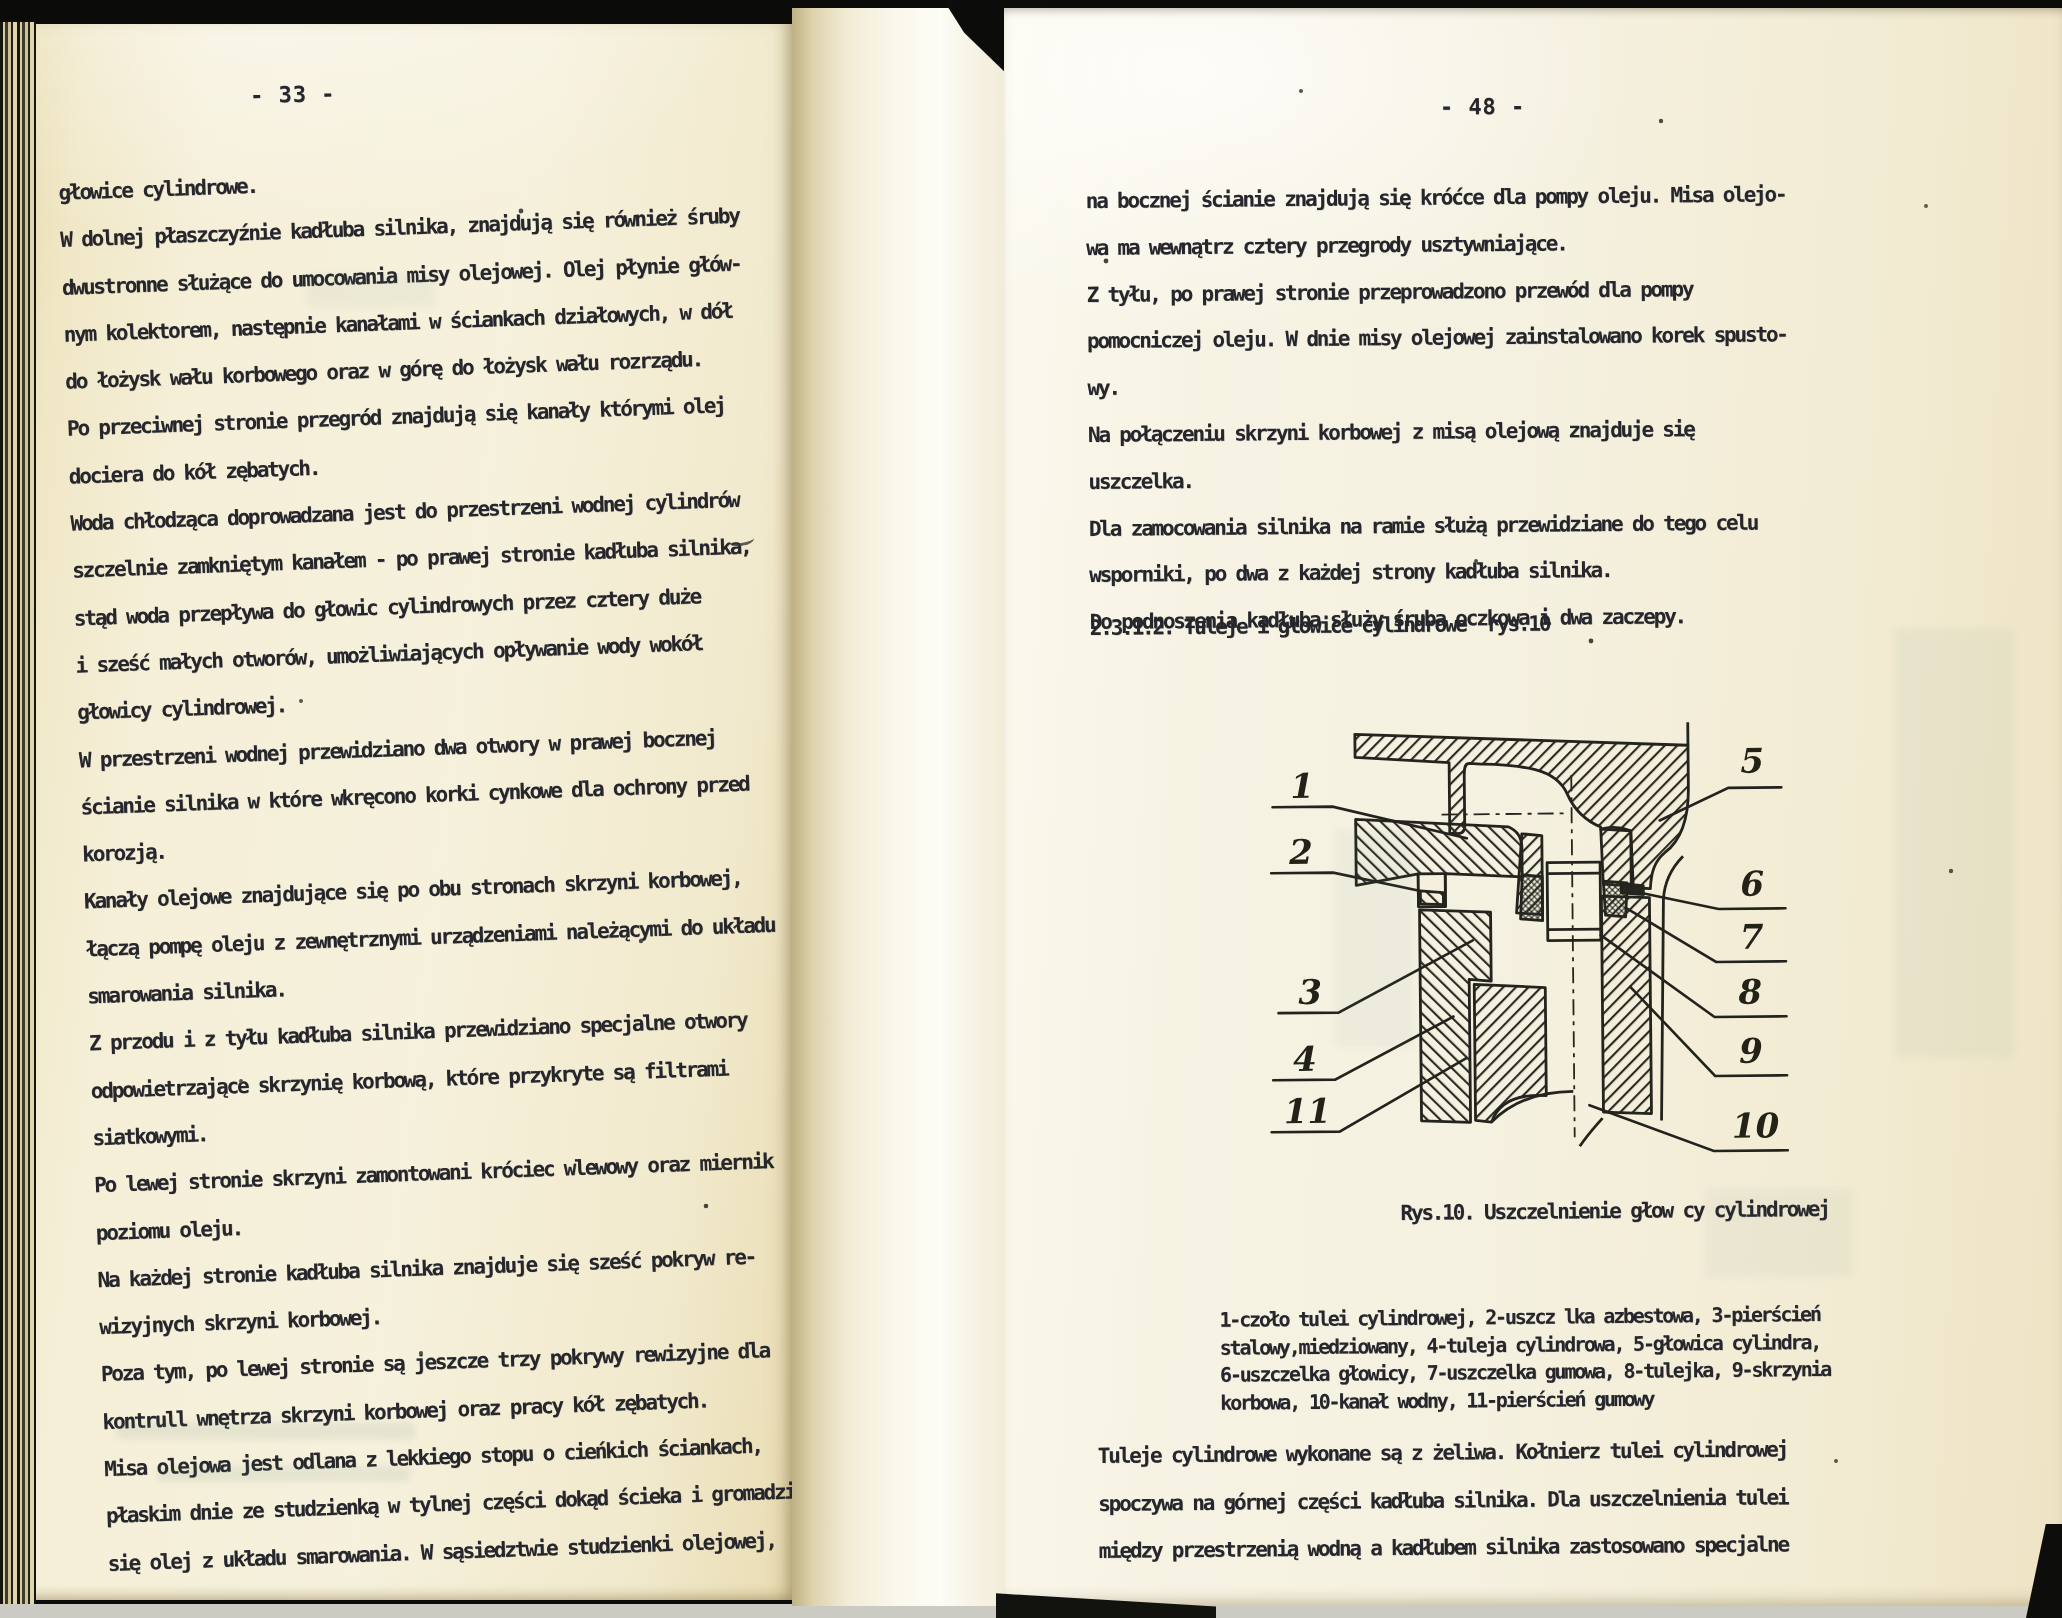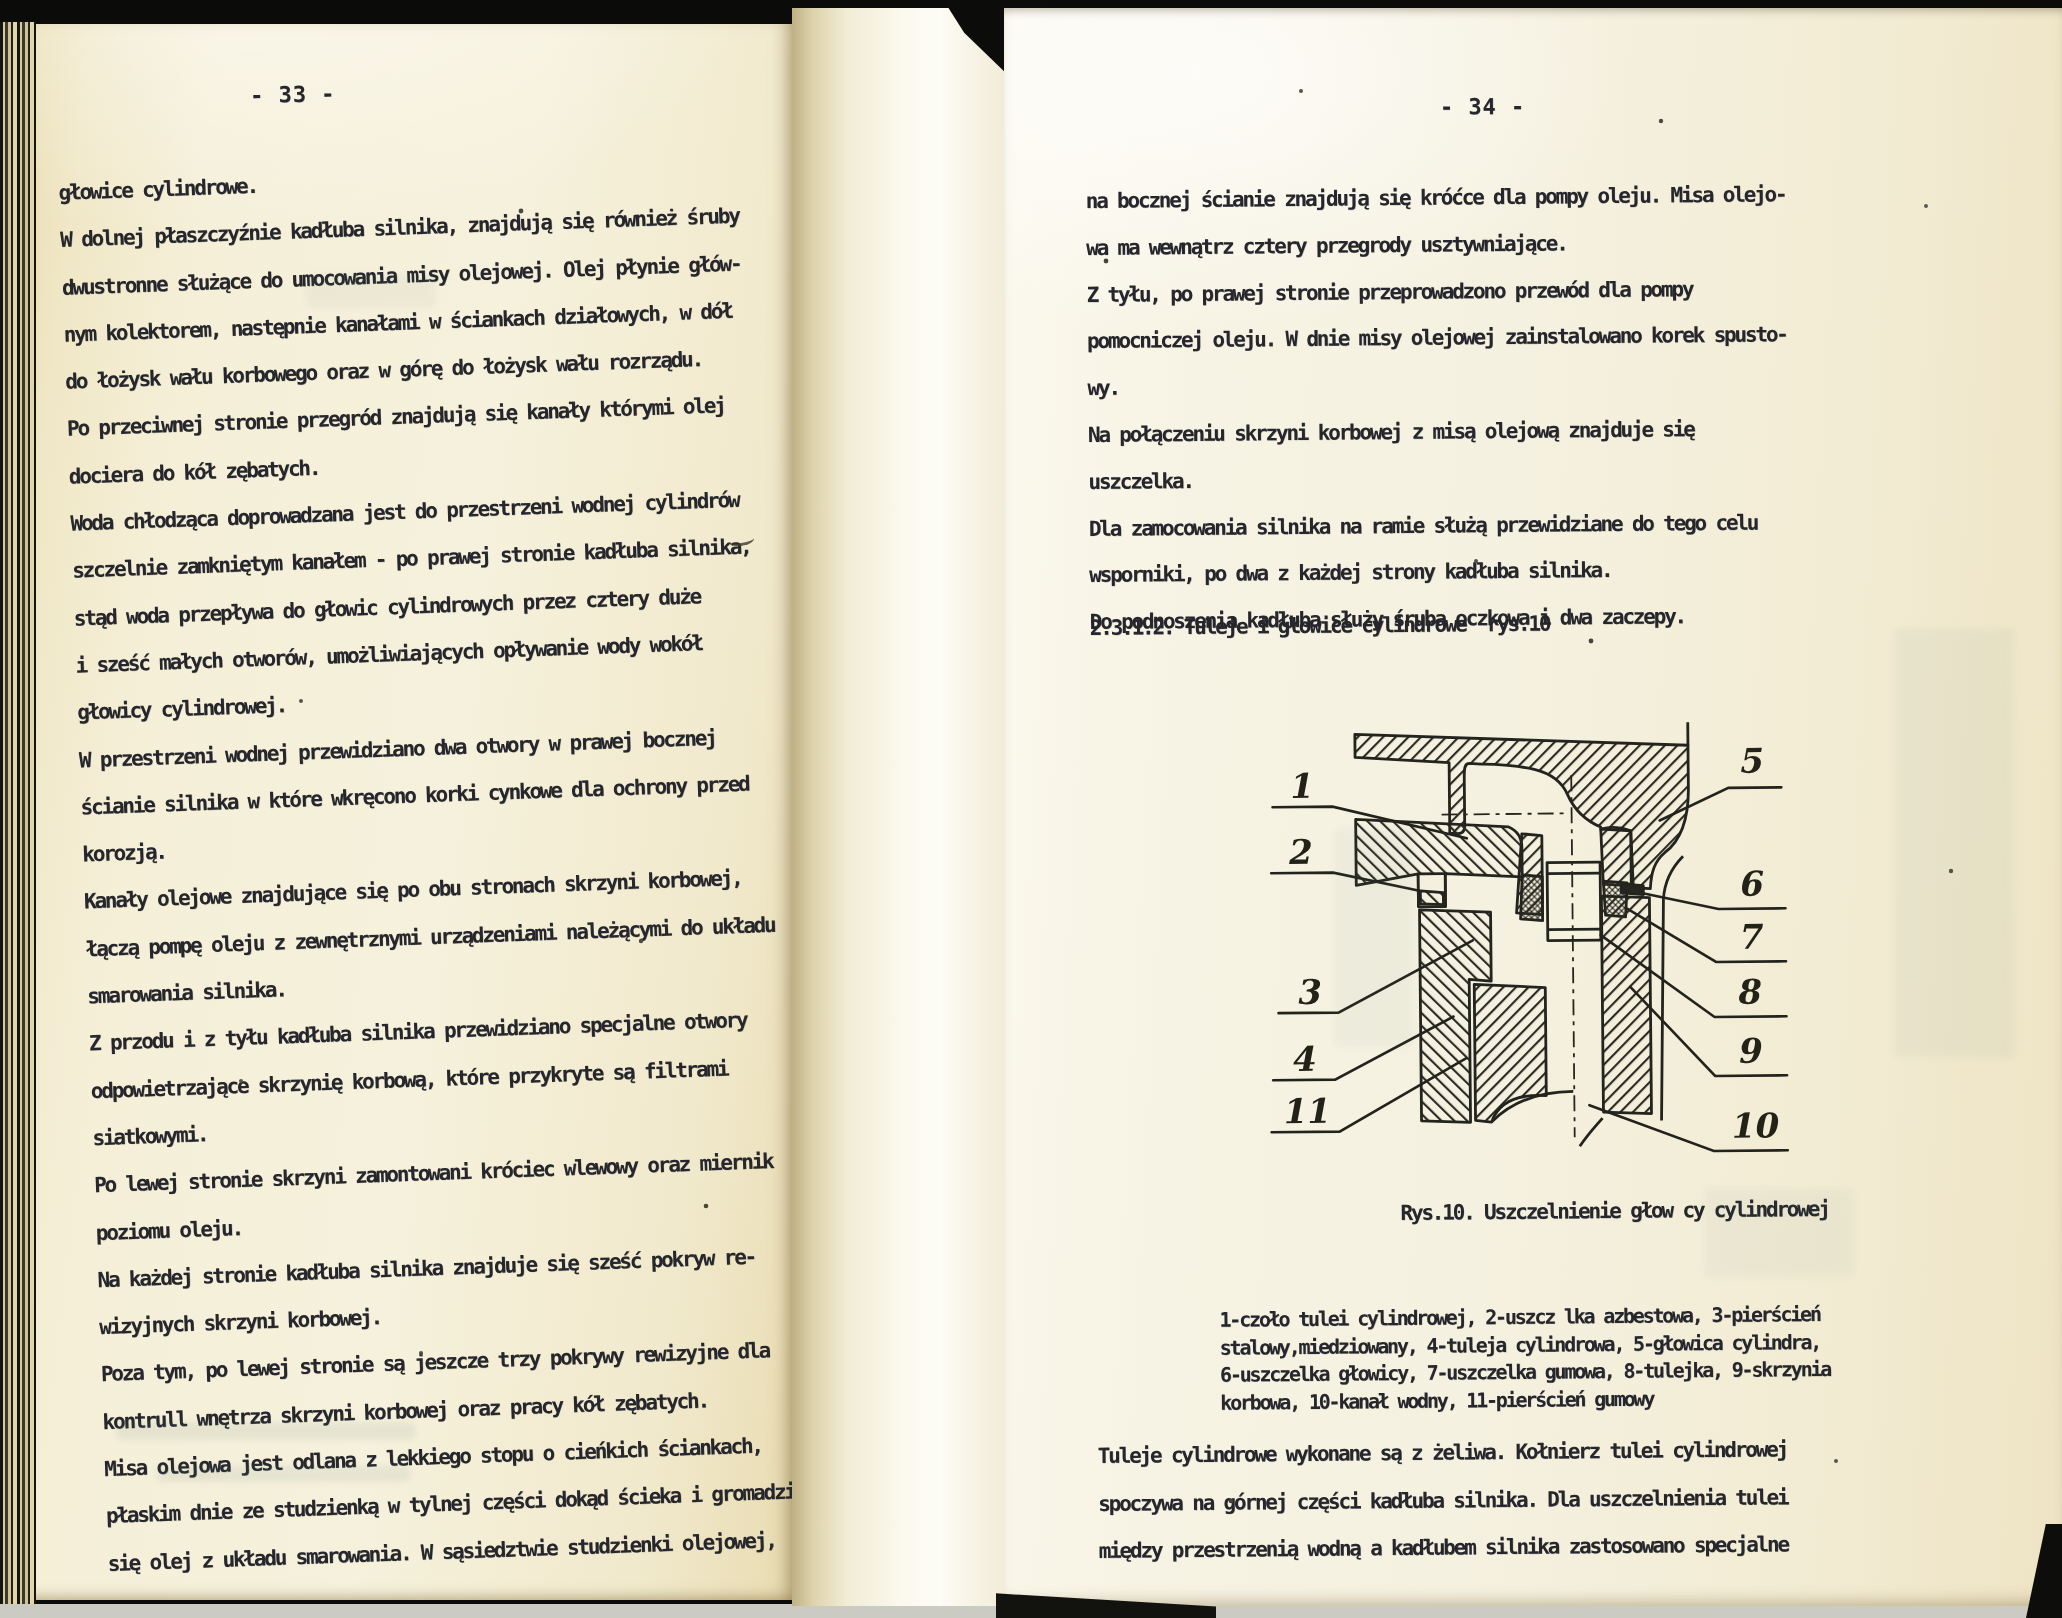--- a/index.html
+++ b/index.html
@@ -74,21 +74,21 @@
     <div class="ghost" style="left:300px;top:250px;width:130px;height:34px;opacity:.06;"></div>
   </div>
 
   <div class="binding"></div>
   <div class="binding-top"></div>
   <div class="edge-stripes"></div>
   <div class="inkmark"></div>
 
   <div class="page page-right">
     <div class="rp-rot">
-      <div class="rp-num tw">- 34 -</div>
+      <div class="rp-num tw">- 48 -</div>
 
       <div class="rp1 tw">
         
       <div class="tline">na bocznej ścianie znajdują się króćce dla pompy oleju. Misa olejo-</div><div class="tline">wa ma wewnątrz cztery przegrody usztywniające.</div><div class="tline">Z tyłu, po prawej stronie przeprowadzono przewód dla pompy</div><div class="tline">pomocniczej oleju. W dnie misy olejowej zainstalowano korek spusto-</div><div class="tline">wy.</div><div class="tline">Na połączeniu skrzyni korbowej z misą olejową znajduje się</div><div class="tline">uszczelka.</div><div class="tline">Dla zamocowania silnika na ramie służą przewidziane do tego celu</div><div class="tline">wsporniki, po dwa z każdej strony kadłuba silnika.</div><div class="tline">Do podnoszenia kadłuba służy śruba oczkowa i dwa zaczepy.</div></div>
 
       <div class="rp-heading tw">2.3.1.2. Tuleje i głowice cylindrowe  rys.10</div>
 
       <div class="fig-wrap">
         <svg width="600" height="480" viewBox="0 0 600 480">
           <defs>

